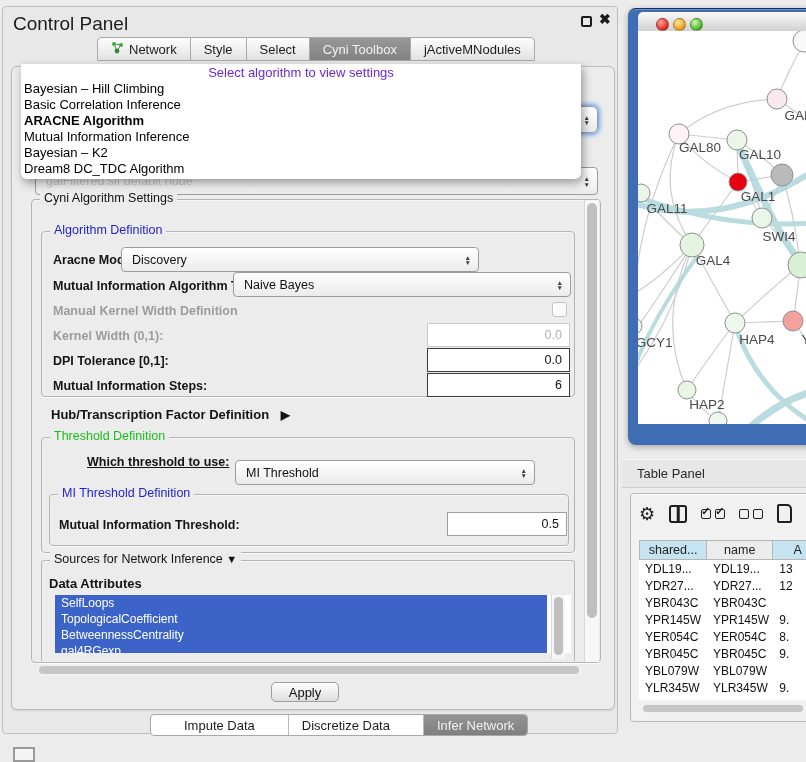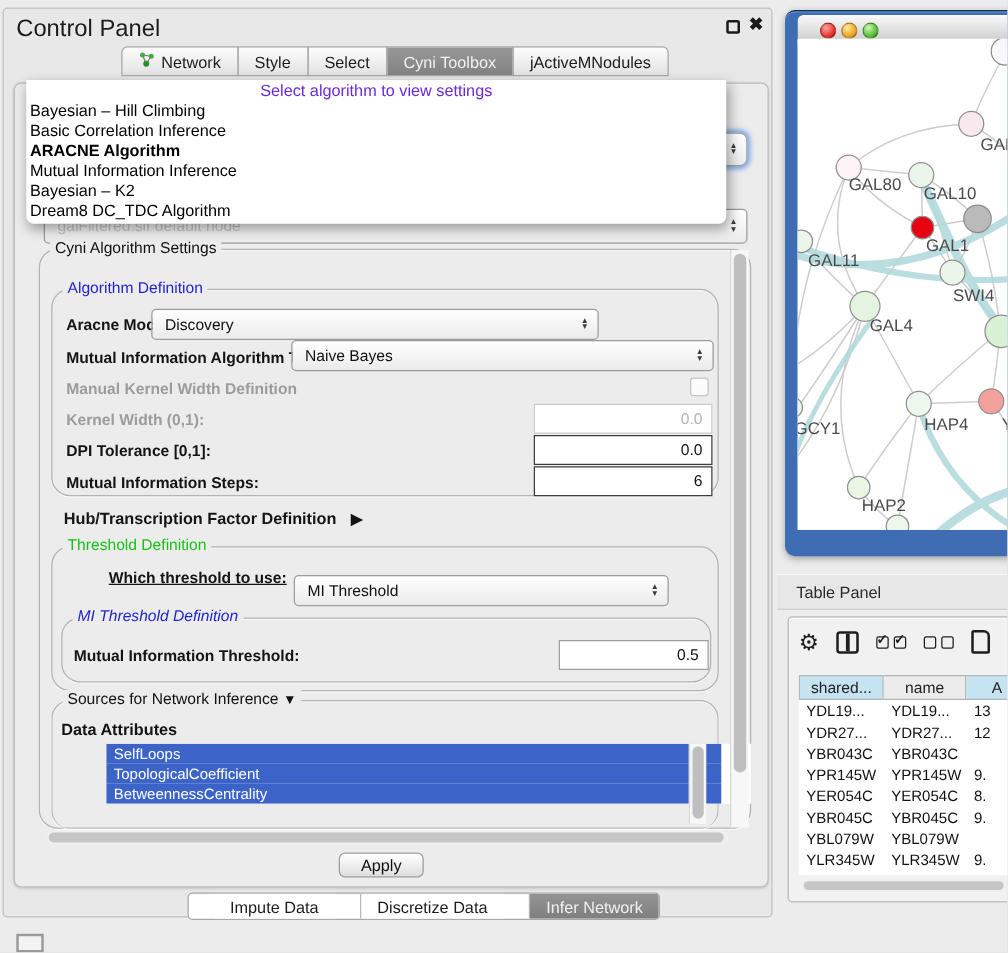--- a/index.html
+++ b/index.html
@@ -23,21 +23,21 @@
   .tab:first-child { border-radius:5px 0 0 0; margin-left:0; }
   .tab:last-child  { border-radius:0 5px 0 0; }
   .tab.selected { background:linear-gradient(#989898,#828282); color:#f1f1f1; }
 
   
   .inner { position:absolute; left:8px; top:59px; width:604px; height:644px;
            background:#ececec; border:1px solid #bdbdbd; border-radius:6px;
            box-shadow:0 1px 2px rgba(0,0,0,.12); }
 
   
-  .group { position:absolute; border:1px solid #b4b4b4; border-radius:15px;
+  .group { position:absolute; border:1px solid #b4b4b4; border-radius:4px;
            box-shadow:inset 0 1px 0 rgba(255,255,255,.6), 0 1px 0 rgba(255,255,255,.7); }
   .legend { position:absolute; top:-9px; left:8px; background:#ececec; padding:0 4px;
             font-size:12.5px; white-space:nowrap; }
   .legend.blue  { color:#2323cc; }
   .legend.green { color:#17c117; }
 
   .lbl  { position:absolute; font-size:12.5px; font-weight:bold; color:#141414; white-space:nowrap; }
   .lbl.dis { color:#9c9c9c; }
 
   .combo { position:absolute; background:linear-gradient(#ffffff,#ebebeb); border:1px solid #9c9c9c;
@@ -52,21 +52,21 @@
 
   .chk { position:absolute; width:15px; height:15px; border:1px solid #c4c4c4; border-radius:3px; background:#fbfbfb; }
 
   
   .vsb-track { position:absolute; background:#f7f7f7; border-left:1px solid #d8d8d8; }
   .vsb-thumb { position:absolute; background:#bfbfbf; border-radius:6px; }
   .hsb-track { position:absolute; background:#f0f0f0; border-radius:6px; }
   .hsb-thumb { position:absolute; background:#c6c6c6; border-radius:5px; }
 
   
-  .attr-list { position:absolute; left:52px; top:588px; width:516px; height:48px; background:#fff; overflow:hidden;margin-left:30px; }
+  .attr-list { position:absolute; left:52px; top:588px; width:516px; height:58px; background:#fff; overflow:hidden; }
   .attr-item { width:492px; height:16px; line-height:16px; padding-left:6px; font-size:12px;
                background:#3c64c8; color:#fff; white-space:nowrap; }
 
   
   .dropdown { position:absolute; left:18px; top:57px; width:560px; background:#fff;
               border-radius:0 0 6px 6px; box-shadow:2px 4px 10px rgba(0,0,0,.38);
               z-index:50; padding-bottom:2px; }
   .dd-ph { height:17px; line-height:17px; text-align:center; color:#6d28d9; font-size:13px; }
   .dd-item { height:16px; line-height:16px; padding-left:3px; font-size:13px; color:#000; white-space:nowrap; }
   .dd-item.selected { font-weight:bold; }
@@ -212,21 +212,21 @@
     </div>
 
     <div class="group" style="left:38px; top:430px; width:534px; height:116px; z-index:4;">
       <div class="legend green">Threshold Definition</div>
     </div>
     <div class="lbl" style="left:84px; top:448px; z-index:5;text-decoration:underline;">Which threshold to use:</div>
     <div class="combo" style="left:232px; top:453px; width:300px; height:25px; z-index:5;">
       <span>MI Threshold</span>
       <span class="arrows">▲<br>▼</span>
     </div>
-    <div class="group" style="left:46px; top:487px; width:520px; height:52px; z-index:5;font-style:italic;">
+    <div class="group" style="left:46px; top:487px; width:520px; height:52px; z-index:5;">
       <div class="legend blue">MI Threshold Definition</div>
     </div>
     <div class="lbl" style="left:56px; top:511px; z-index:6;">Mutual Information Threshold:</div>
     <div class="field" style="left:444px; top:505px; width:120px; height:24px; z-index:6;">
       <span>0.5</span>
     </div>
 
     <div class="group" style="left:38px; top:553px; width:534px; height:103px; z-index:4; border-bottom:none;">
       <div class="legend">
         <span>Sources for Network Inference</span>

